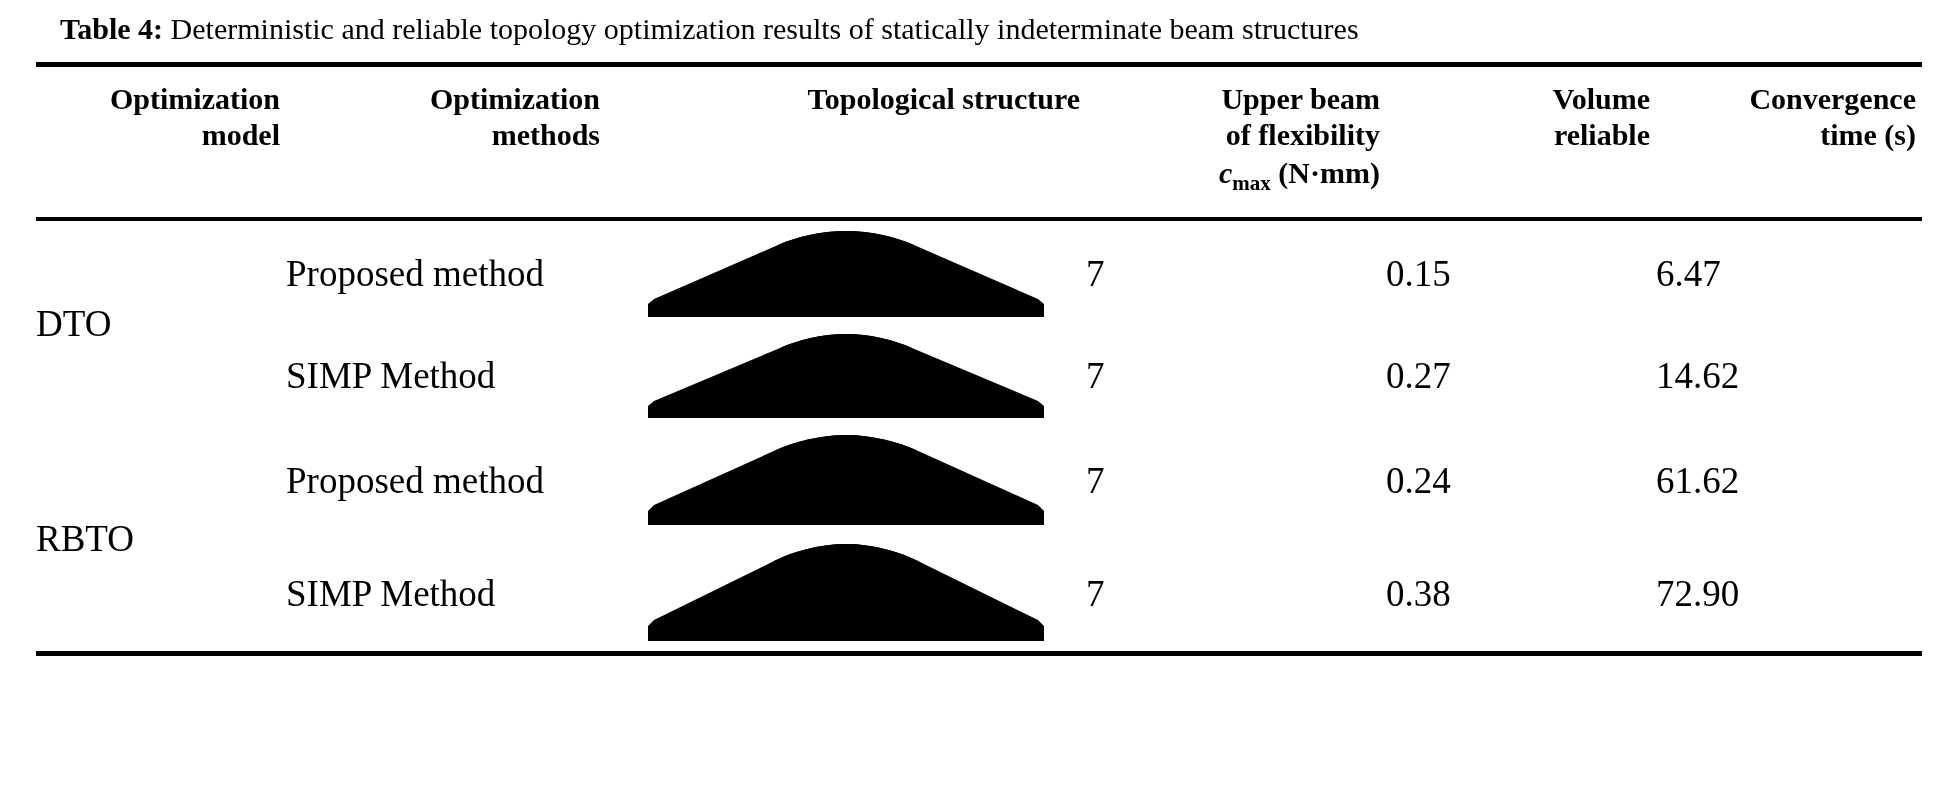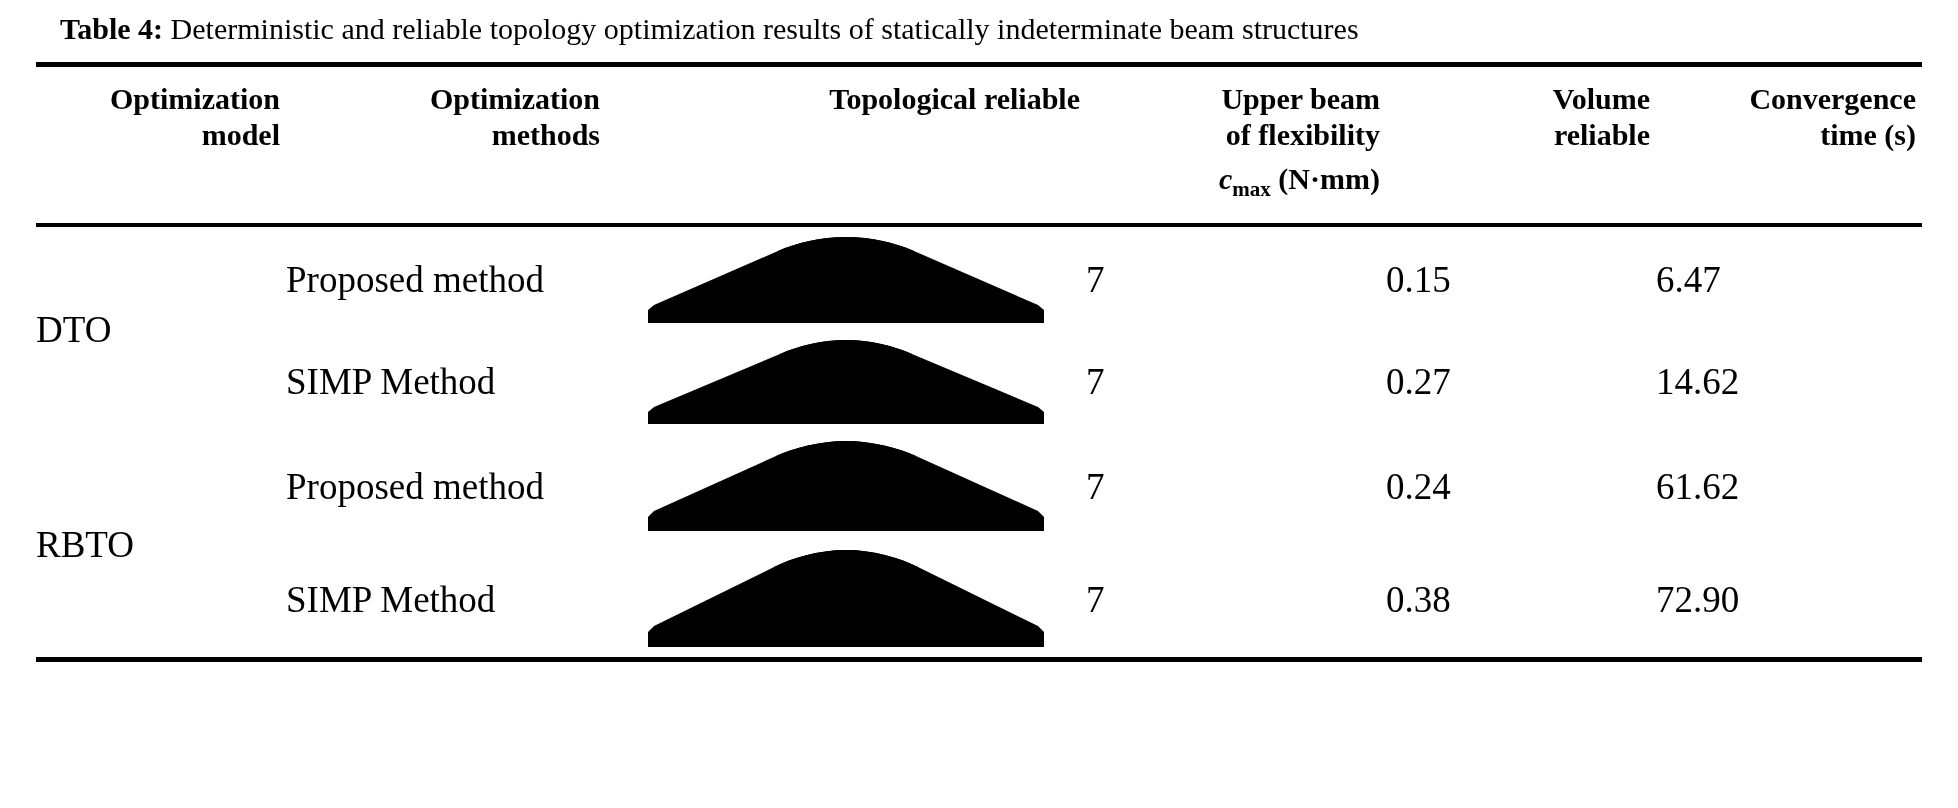--- a/index.html
+++ b/index.html
@@ -77,21 +77,21 @@
   table.tbl td {
     font-size: 37px;
     line-height: 34px;
     text-align: left;
     vertical-align: middle;
     padding: 0;
   }
   .hdr-line { display: block; }
   .cmax-line {
     display: block;
-    margin-top: 8px;
+    margin-top: 2px;
   }
   .cmax-c {
     font-style: italic;
     font-weight: bold;
   }
   .cmax-sub {
     font-size: 21px;
     vertical-align: sub;
     font-weight: bold;
     font-style: normal;
@@ -144,21 +144,21 @@
       <tr>
         <th>
           <span class="hdr-line">Optimization</span>
           <span class="hdr-line">model</span>
         </th>
         <th>
           <span class="hdr-line">Optimization</span>
           <span class="hdr-line">methods</span>
         </th>
         <th>
-          <span class="hdr-line">Topological reliable</span>
+          <span class="hdr-line">Topological structure</span>
         </th>
         <th>
           <span class="hdr-line">Upper beam</span>
           <span class="hdr-line">of flexibility</span>
           <span class="cmax-line"><span class="cmax-c">c</span><span class="cmax-sub">max</span> <span>(N·mm)</span></span>
         </th>
         <th>
           <span class="hdr-line">Volume</span>
           <span class="hdr-line">reliable</span>
         </th>

